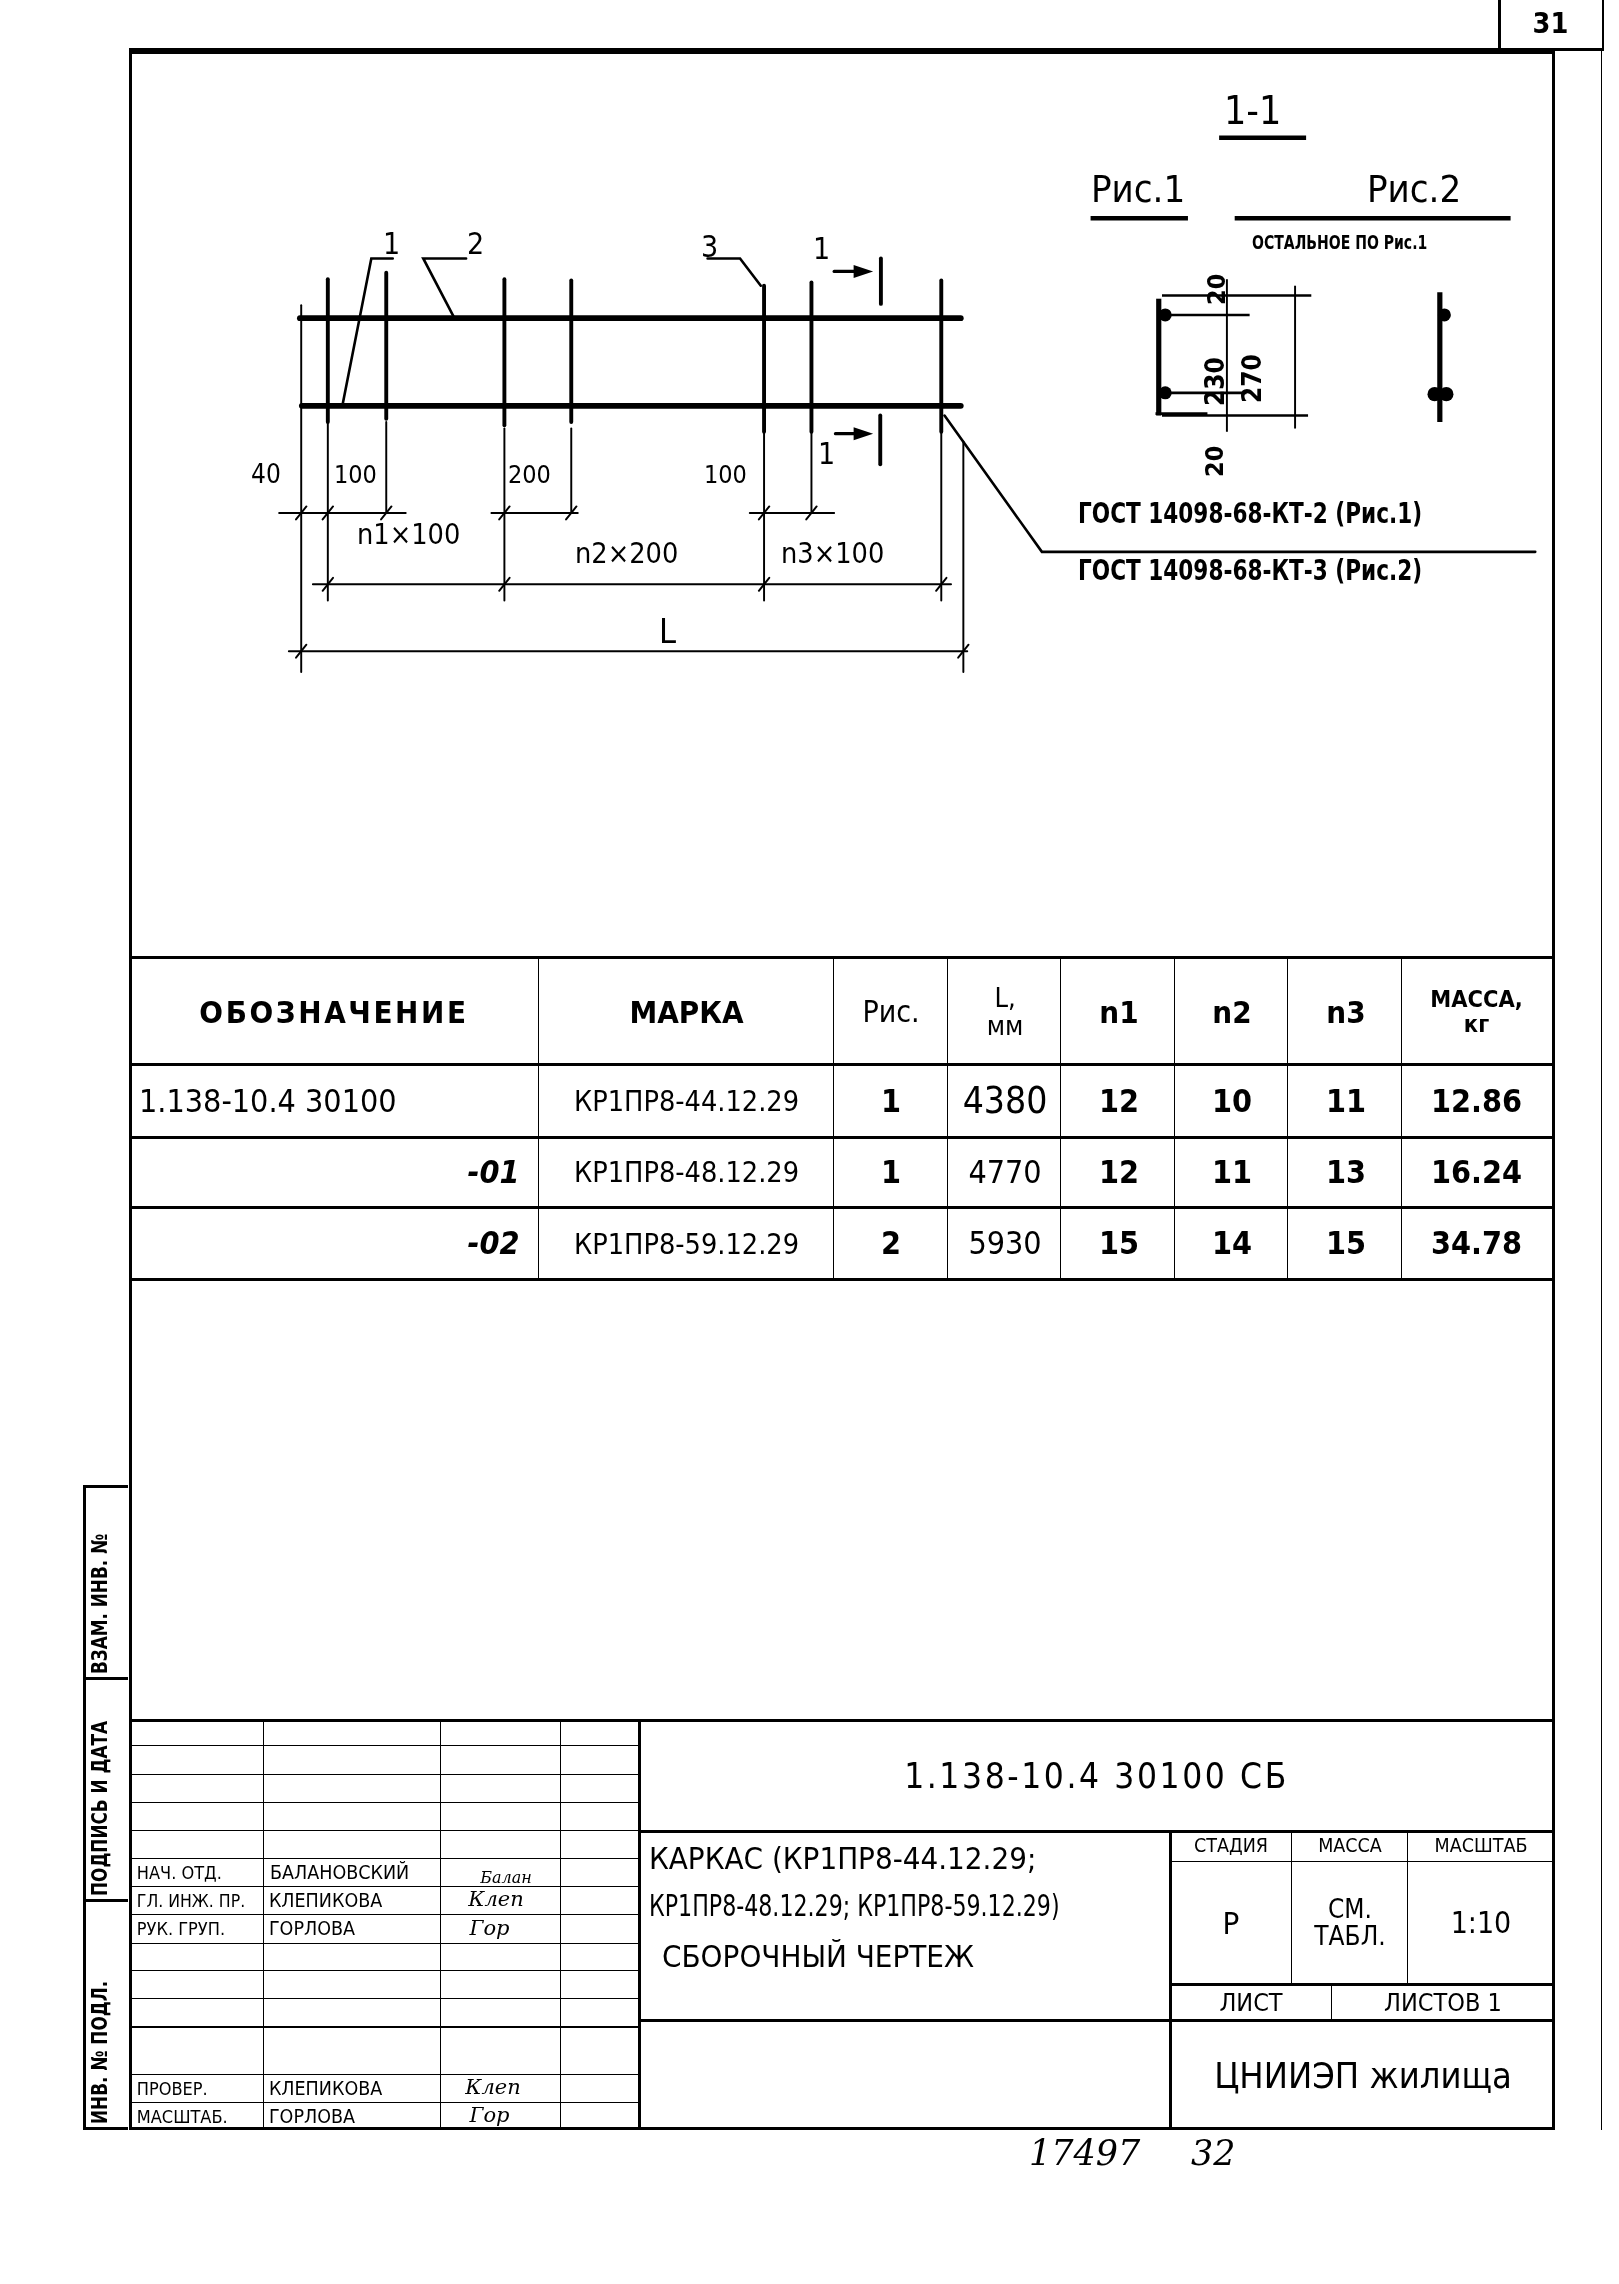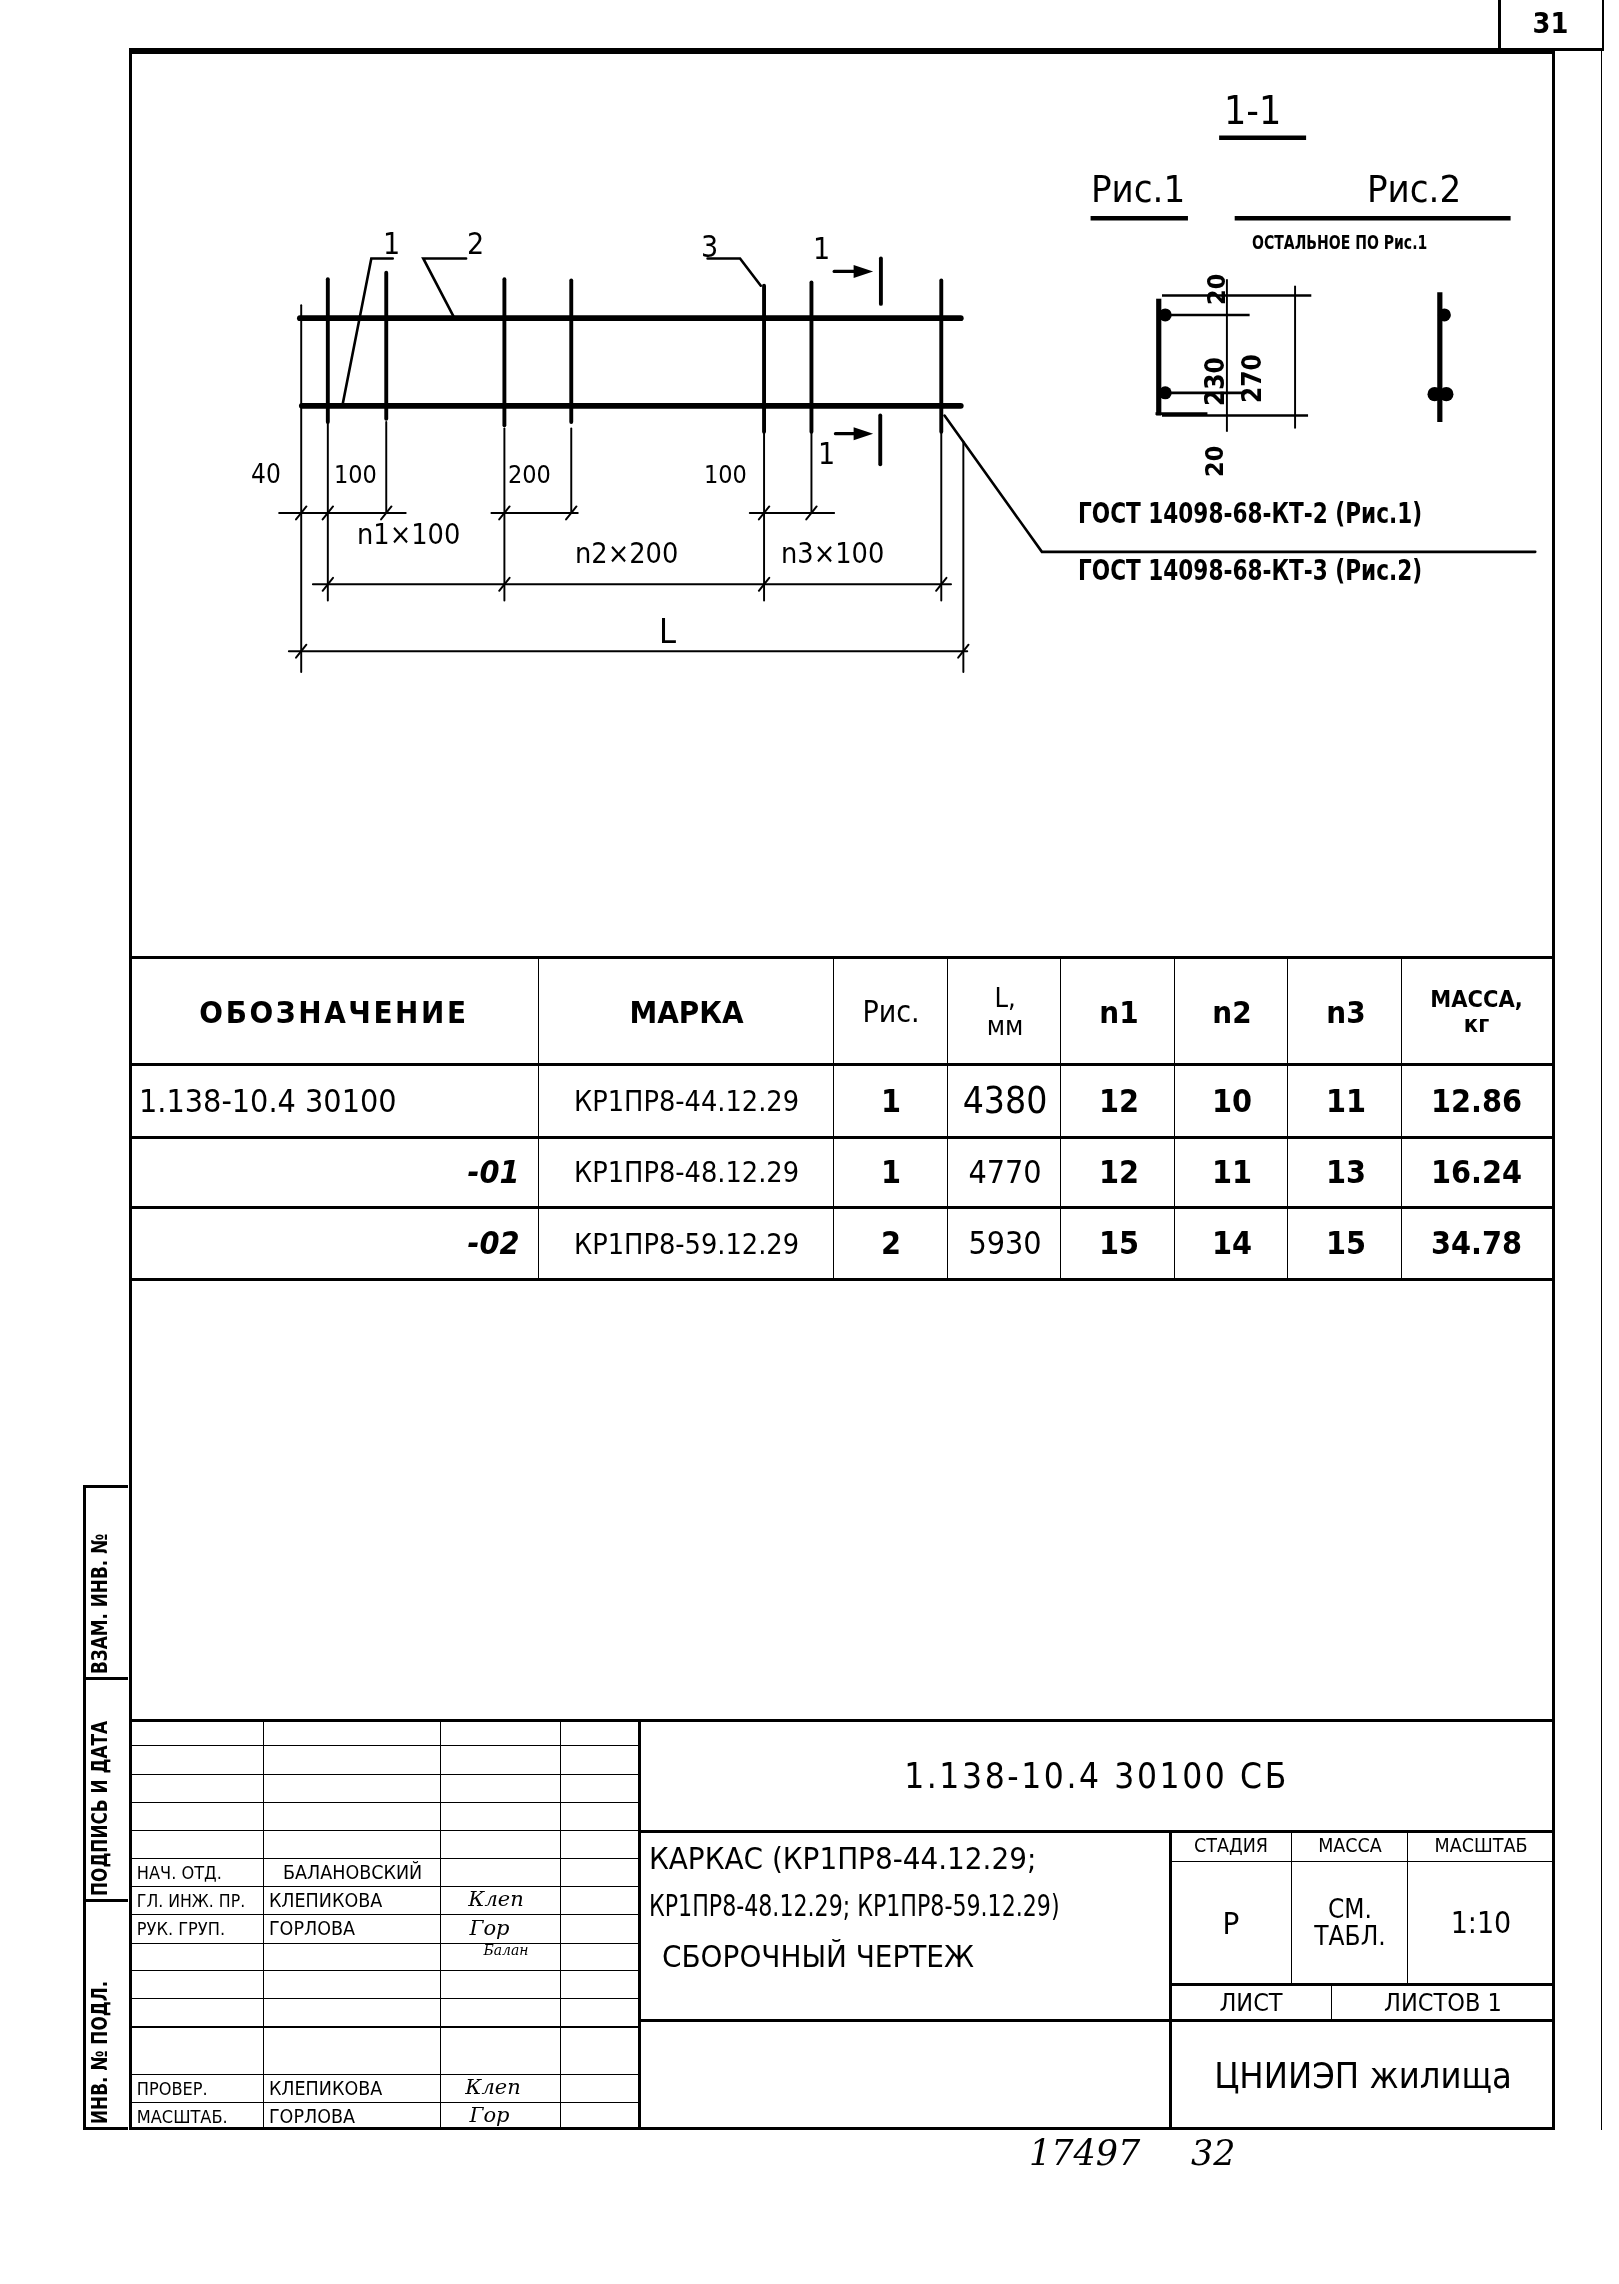--- a/index.html
+++ b/index.html
@@ -236,22 +236,22 @@
   <div class="hthin" style="left:129px; top:1914px; width:510px;"></div>
   <div class="hthin" style="left:129px; top:1943px; width:510px;"></div>
   <div class="hthin" style="left:129px; top:1970px; width:510px;"></div>
   <div class="hthin" style="left:129px; top:1998px; width:510px;"></div>
   <div class="hline" style="left:129px; top:2026px; width:510px; border-top-width:2.6px;"></div>
   <div class="hthin" style="left:129px; top:2074px; width:510px;"></div>
   <div class="hthin" style="left:129px; top:2102px; width:510px;"></div>
 
   <div>
     <div class="cell left" style="left:129px; top:1860px; width:134px; height:26px; font-size:18px; padding-left:7.8px; font-weight:normal;">НАЧ. ОТД.</div>
-    <div class="cell left" style="left:265px; top:1860px; width:175px; height:26px; font-size:19.5px; padding-left:18px; font-weight:normal;">БАЛАНОВСКИЙ</div>
-    <div class="cell sig" style="left:441px; top:1934px; width:130px; height:32px; font-size:14px;">Балан</div>
+    <div class="cell left" style="left:265px; top:1860px; width:175px; height:26px; font-size:19.5px; padding-left:5px; font-weight:normal;">БАЛАНОВСКИЙ</div>
+    <div class="cell sig" style="left:441px; top:1862px; width:130px; height:32px; font-size:16px;">Балан</div>
   </div>
   <div>
     <div class="cell left" style="left:129px; top:1888px; width:134px; height:26px; font-size:17.5px; padding-left:7.8px; font-weight:normal;">ГЛ. ИНЖ. ПР.</div>
     <div class="cell left" style="left:265px; top:1888px; width:175px; height:26px; font-size:19.5px; padding-left:3.9px; font-weight:normal;">КЛЕПИКОВА</div>
     <div class="cell sig" style="left:441px; top:1884px; width:110px; height:30px; font-size:21px;">Клеп</div>
   </div>
   <div>
     <div class="cell left" style="left:129px; top:1916px; width:134px; height:26px; font-size:18px; padding-left:7.8px; font-weight:normal;">РУК. ГРУП.</div>
     <div class="cell left" style="left:265px; top:1916px; width:175px; height:26px; font-size:19.5px; padding-left:3.9px; font-weight:normal;">ГОРЛОВА</div>
     <div class="cell sig" style="left:441px; top:1913px; width:97px; height:30px; font-size:21px;">Гор</div>

